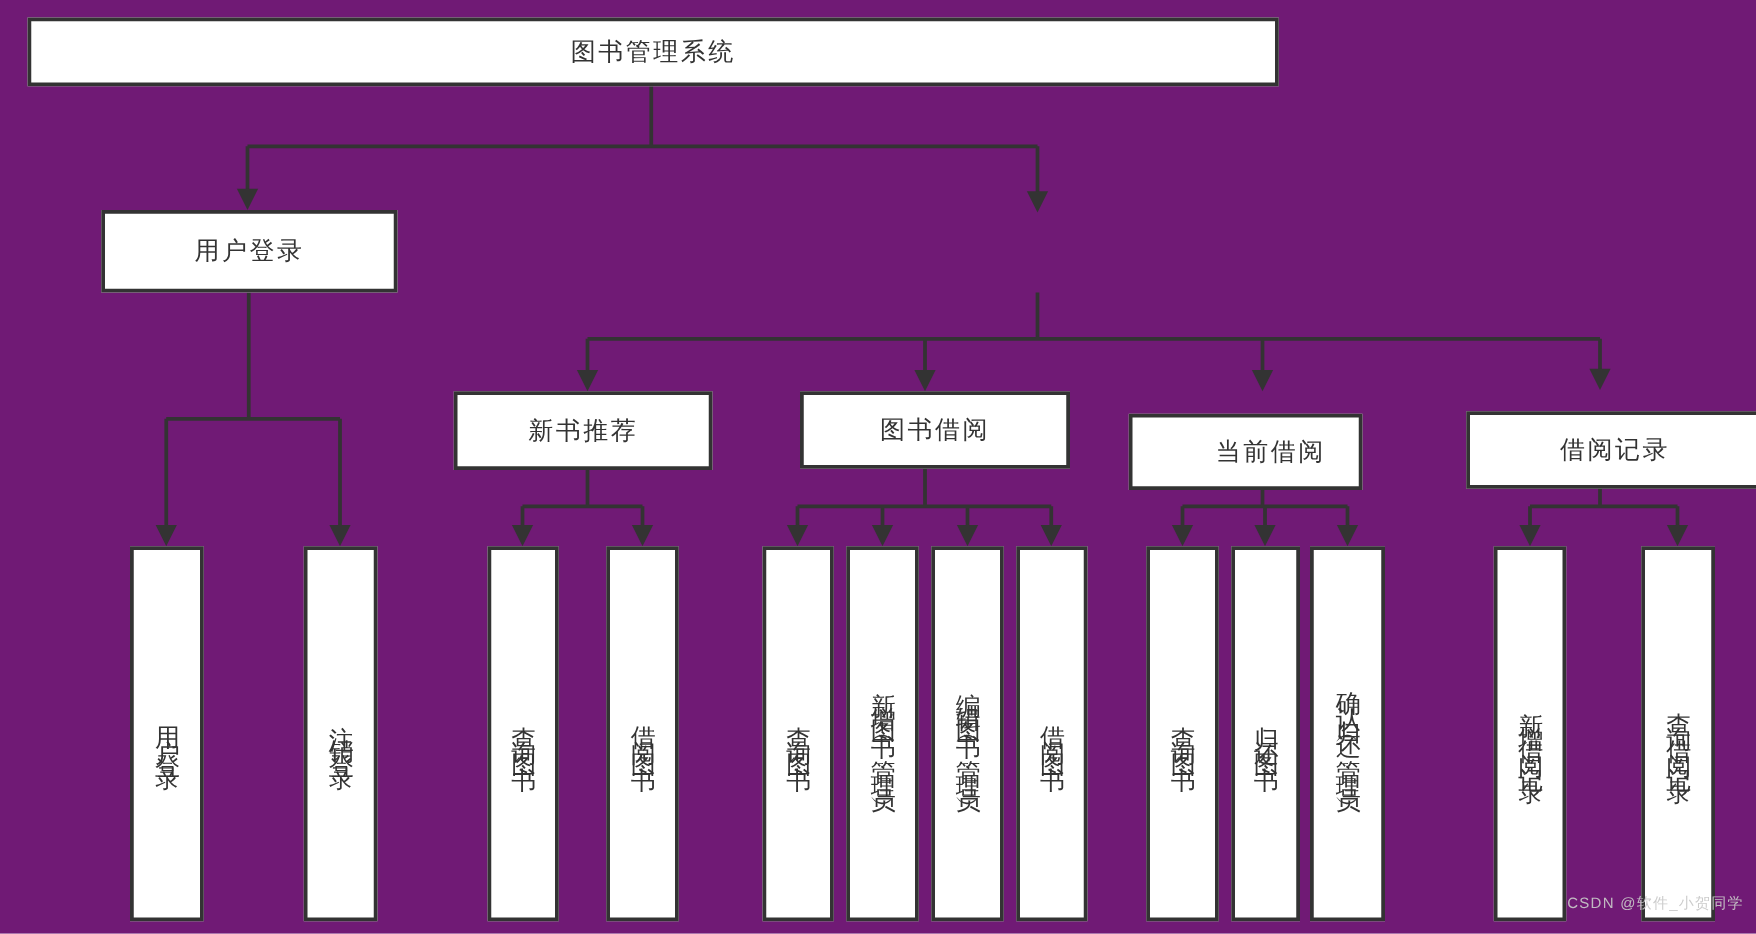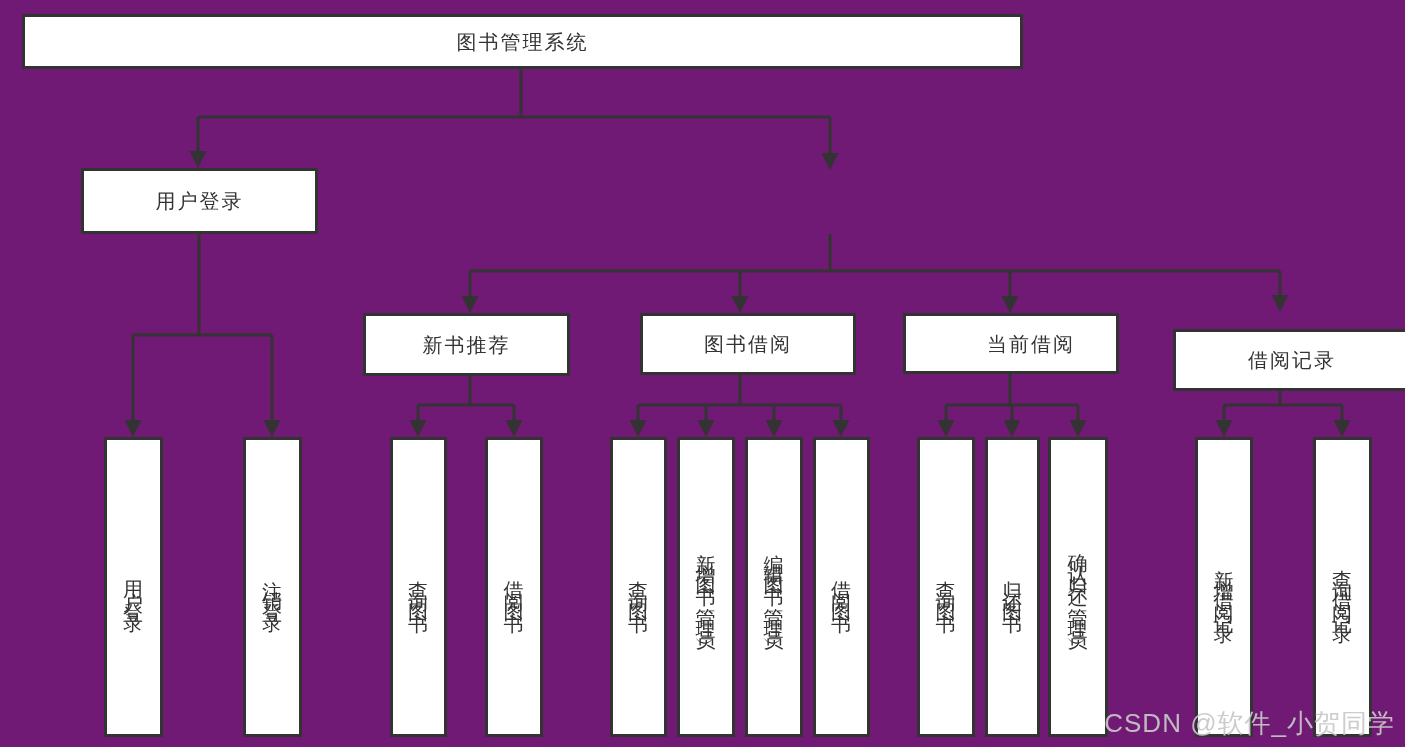--- a/index.html
+++ b/index.html
@@ -32,40 +32,40 @@
     text-orientation:mixed;
     letter-spacing:11px;
     font-size:20px;
   }
   
   .b-root{left:22px;top:14px;width:1001px;height:55px;}
   .b-user-login{left:81px;top:168px;width:237px;height:66px;}
   .b-book-mgmt{left:712px;top:170px;width:235px;height:64px;}
   .b-new-book{left:363px;top:313px;width:207px;height:63px;}
   .b-book-borrow{left:640px;top:313px;width:216px;height:62px;}
-  .b-cur-borrow{left:903px;top:313px;width:216px;height:61px;padding-left:40px;}
+  .b-cur-borrow{left:903px;top:331px;width:187px;height:61px;padding-left:40px;}
   .b-borrow-rec{left:1173px;top:329px;width:238px;height:62px;}
   
   .b-lf1{left:104px;top:437px;width:59px;height:300px;}
   .b-lf2{left:243px;top:437px;width:59px;height:300px;}
   .b-lf3{left:390px;top:437px;width:57px;height:300px;}
   .b-lf4{left:485px;top:437px;width:58px;height:300px;}
   .b-lf5{left:610px;top:437px;width:57px;height:300px;}
   .b-lf6{left:677px;top:437px;width:58px;height:300px;}
   .b-lf7{left:745px;top:437px;width:58px;height:300px;}
   .b-lf8{left:813px;top:437px;width:57px;height:300px;}
   .b-lf9{left:917px;top:437px;width:58px;height:300px;}
   .b-lf10{left:985px;top:437px;width:55px;height:300px;}
   .b-lf11{left:1048px;top:437px;width:60px;height:300px;}
   .b-lf12{left:1195px;top:437px;width:58px;height:300px;}
   .b-lf13{left:1313px;top:437px;width:59px;height:300px;}
   .watermark{
     position:absolute;
-    right:10px;bottom:6px;
-    font-size:26px;
+    right:10px;bottom:16px;
+    font-size:12px;
     color:#c8c8c8;
     opacity:0.92;
     letter-spacing:1px;
     z-index:5;
     white-space:nowrap;
   }
   svg .ln{stroke:#333333;stroke-width:3;fill:none;}
   svg .ah{fill:#333333;stroke:none;}
 </style>
 </head>

